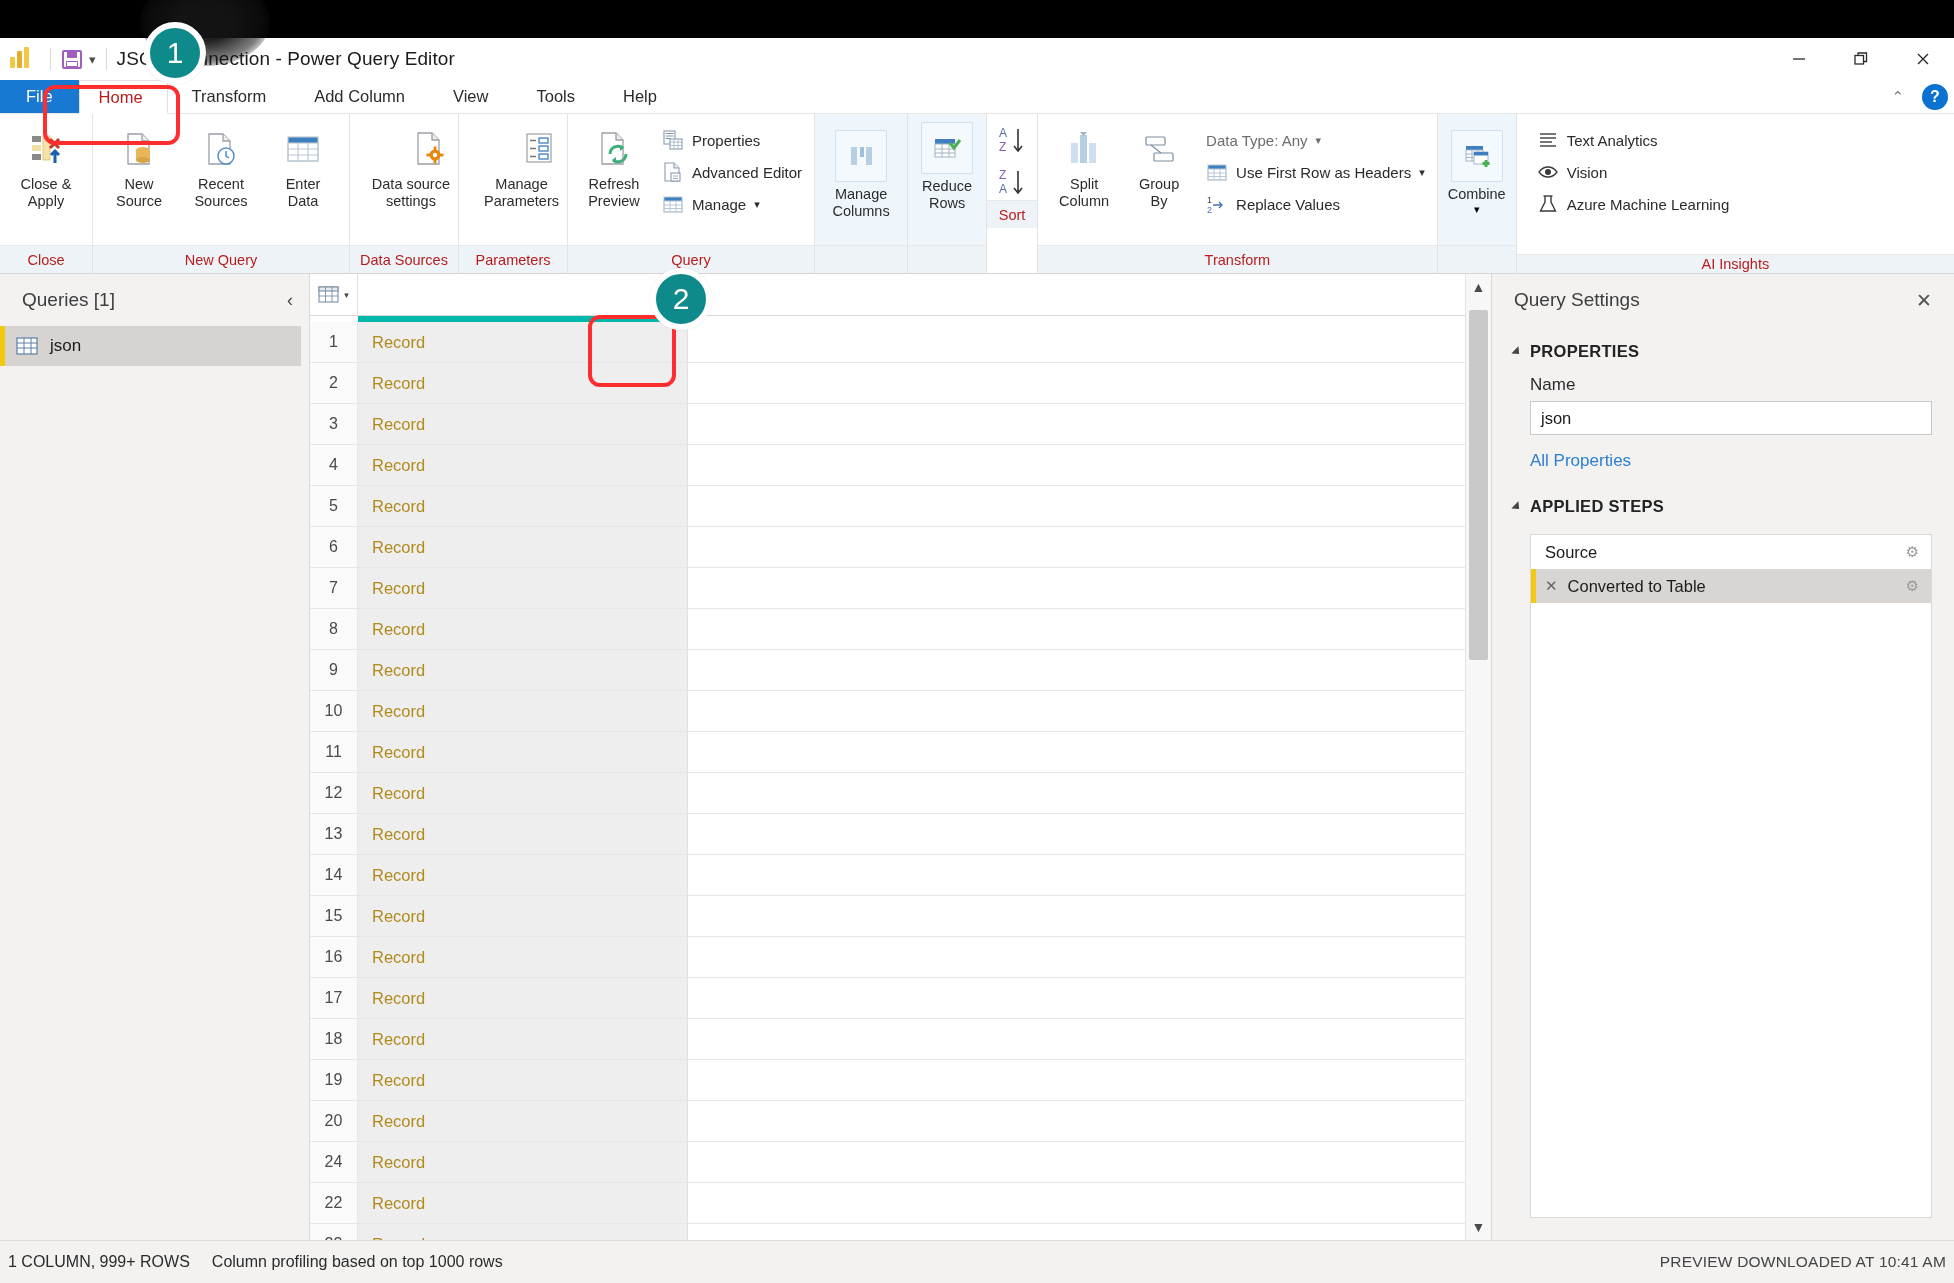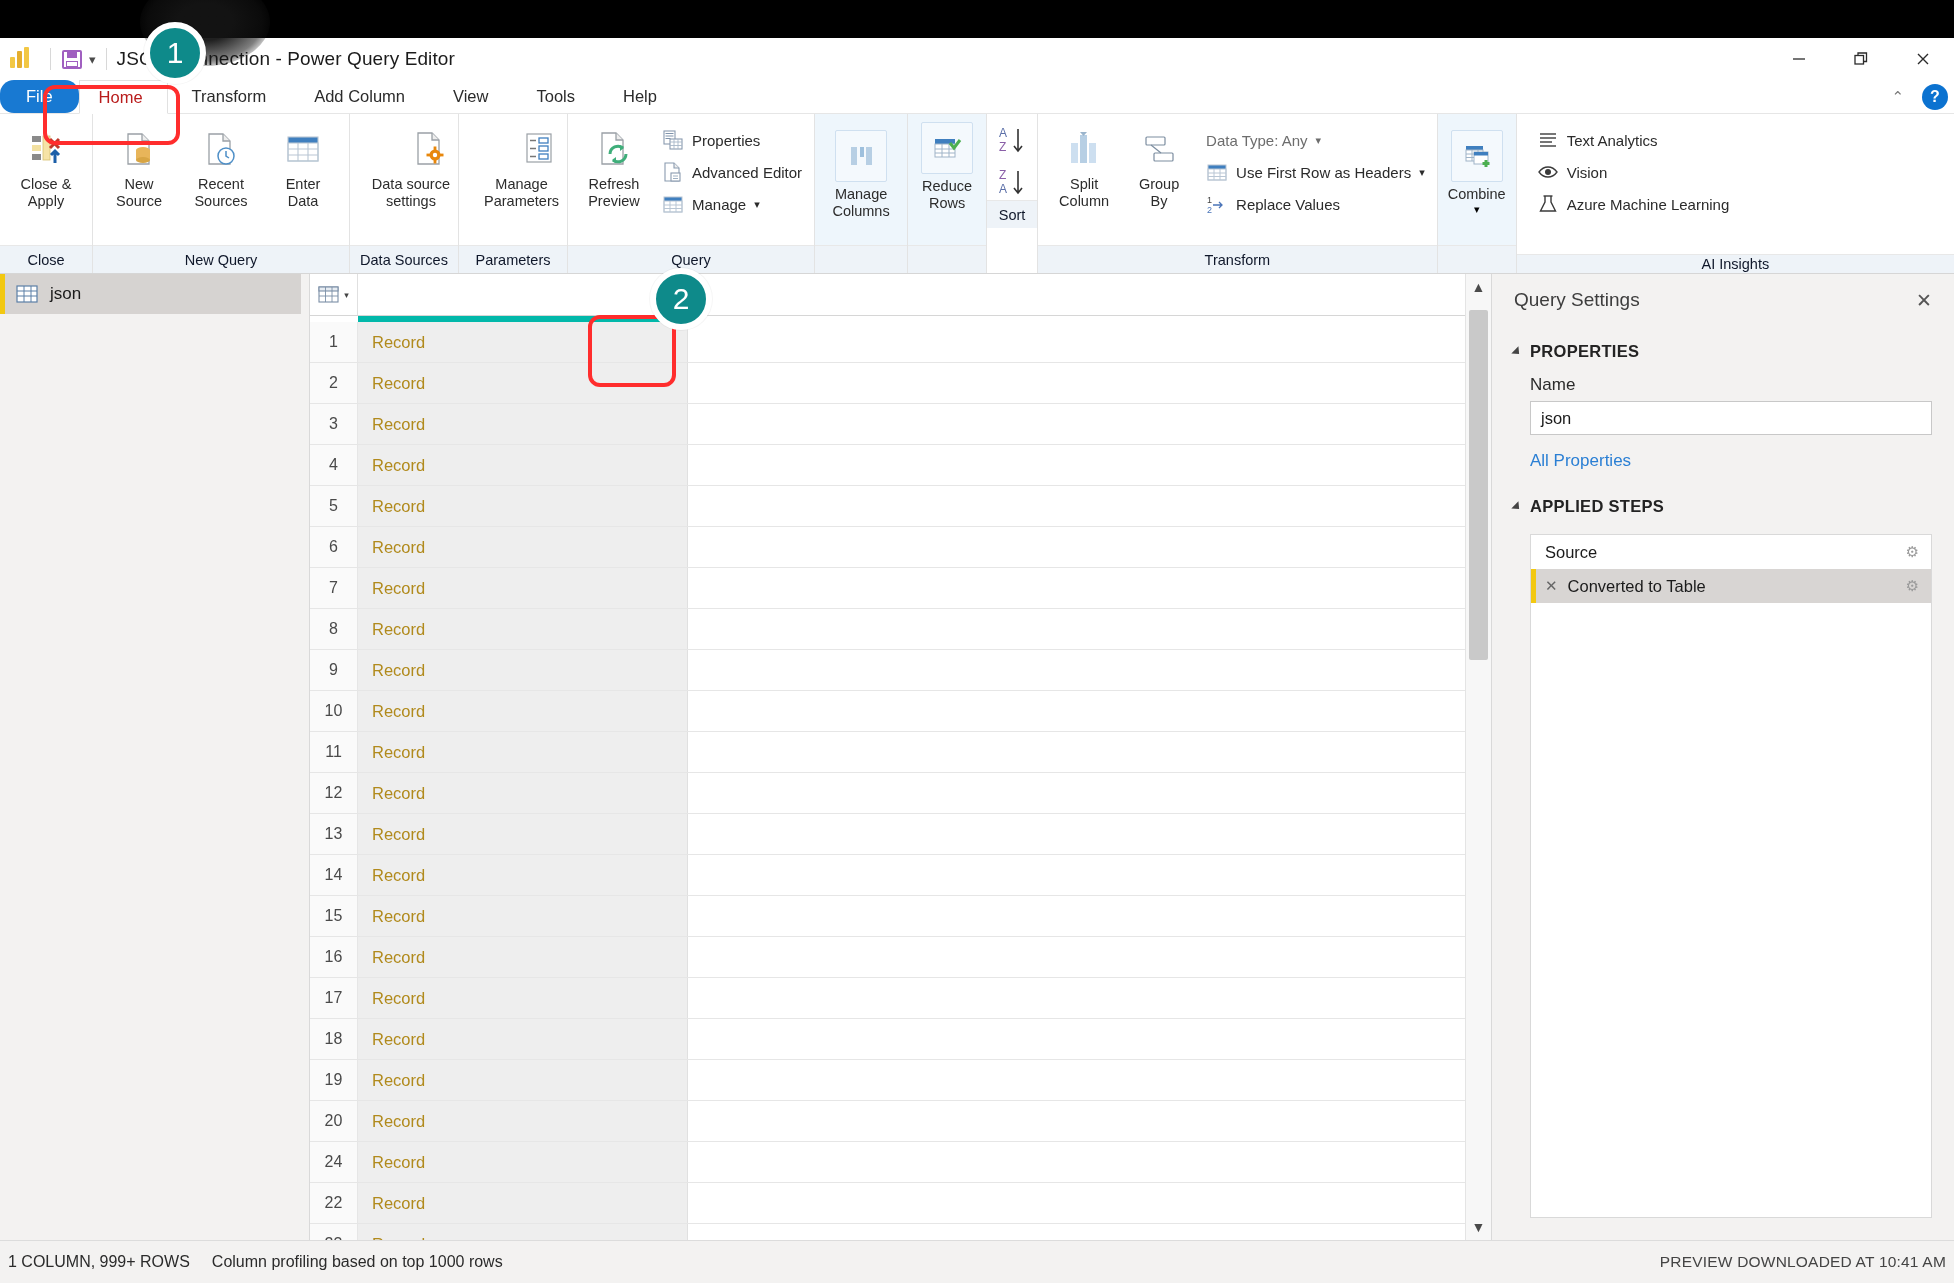--- a/index.html
+++ b/index.html
@@ -91,21 +91,20 @@
   }
   .tab {
     display:flex; align-items:center; justify-content:center;
     padding: 0 24px;
     font-size: 16.5px; color:#2b2b2b; white-space:nowrap;
     cursor: default;
   }
   .tab.file {
     background: #1879d2; color:#ffffff;
     padding: 0 26px;
-    border-radius: 14px;
   }
   .tab.active {
     background:#ffffff; color:#b91c1c;
     border-left:1px solid #e1e1e1; border-right:1px solid #e1e1e1;
     border-top:1px solid #e1e1e1;
     border-bottom:1px solid #fff;
     position:relative; z-index:3;
     margin-bottom:-1px;
     padding-left:19px;
   }
@@ -137,21 +136,21 @@
   }
   .rgroup-body {
     flex: 1 1 auto;
     display:flex; align-items:flex-start;
     padding: 8px 6px 0 6px;
     gap: 2px;
   }
   .rgroup-label {
     height: 28px;
     display:flex; align-items:center; justify-content:center;
-    font-size: 14.5px; color:#0f172a;
+    font-size: 14.5px; color:#b91c1c;
     background:#eef3f8;
     border-top: 1px solid #e8e8e8;
   }
 
   .bigbtn {
     width: 80px;
     display:flex; flex-direction:column; align-items:center;
     padding: 4px 2px 0 2px;
     text-align:center;
   }
@@ -774,20 +773,24 @@
             </div>
           </div>
         </div>
         <div class="rgroup-label">AI Insights</div>
       </div>
     </div>
 
     <div class="main">
 
       <div class="queries-pane">
+        <div class="queries-head">
+          <span class="queries-title">Queries [1]</span>
+          <span class="collapse-chev">‹</span>
+        </div>
         <div class="query-item">
           <span class="qi-icon">
             <svg width="22" height="20" viewBox="0 0 22 20">
               <rect x="1" y="2" width="20" height="16" fill="#fff" stroke="#5b7fa6" stroke-width="1.2"></rect>
               <path d="M1 7h20M1 12h20M8 2v16M15 2v16" stroke="#5b7fa6" stroke-width="1"></path>
             </svg>
           </span>
           <span class="qi-label">json</span>
         </div>
       </div>

